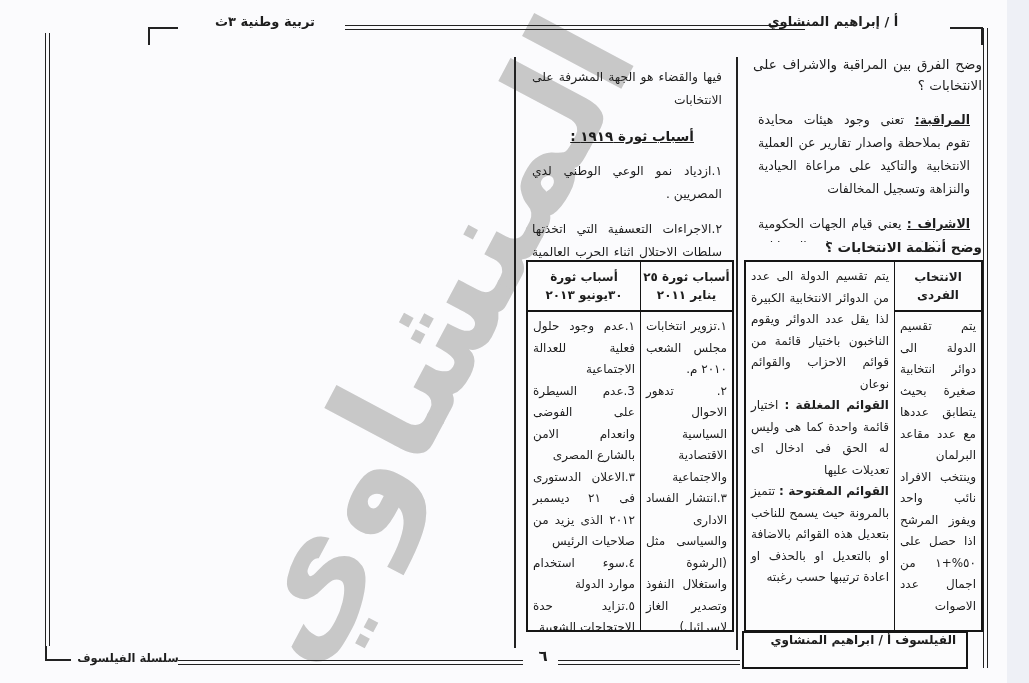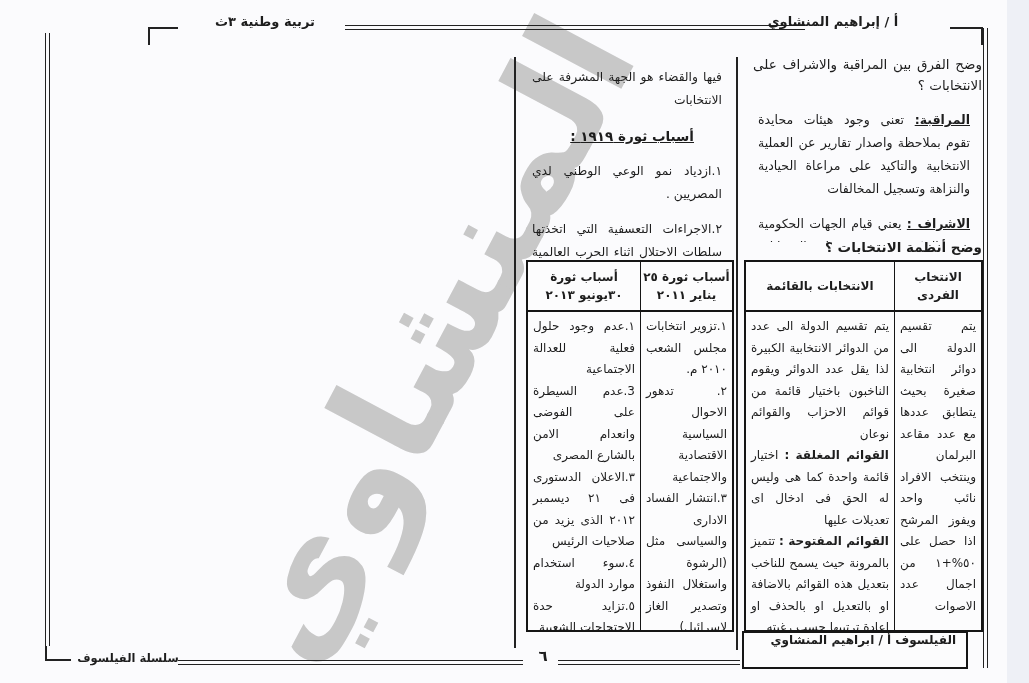--- a/index.html
+++ b/index.html
@@ -111,21 +111,20 @@
   <h3 class="q2">وضح أنظمة الانتخابات ؟</h3>
 
   <div class="tbl tbl-systems">
     <div class="col first">
       <div class="th">الانتخاب الفردى</div>
       <div class="td">
         <p>يتم تقسيم الدولة الى دوائر انتخابية صغيرة بحيث يتطابق عددها مع عدد مقاعد البرلمان وينتخب الافراد نائب واحد ويفوز المرشح اذا حصل على ٥٠%+١ من اجمال عدد الاصوات</p>
       </div>
     </div>
     <div class="col">
-      <div class="th">الانتخابات بالقائمة</div>
       <div class="td">
         <p>يتم تقسيم الدولة الى عدد من الدوائر الانتخابية الكبيرة لذا يقل عدد الدوائر ويقوم الناخبون باختيار قائمة من قوائم الاحزاب والقوائم نوعان</p>
         <p><span class="bterm">القوائم المغلقة :</span> <span>اختيار قائمة واحدة كما هى وليس له الحق فى ادخال اى تعديلات عليها</span></p>
         <p><span class="bterm">القوائم المفتوحة :</span> <span>تتميز بالمرونة حيث يسمح للناخب بتعديل هذه القوائم بالاضافة او بالتعديل او بالحذف او اعادة ترتيبها حسب رغبته</span></p>
       </div>
     </div>
   </div>
 
   <div class="mid-col-text col-text">
     <p>فيها والقضاء هو الجهة المشرفة على الانتخابات</p>

